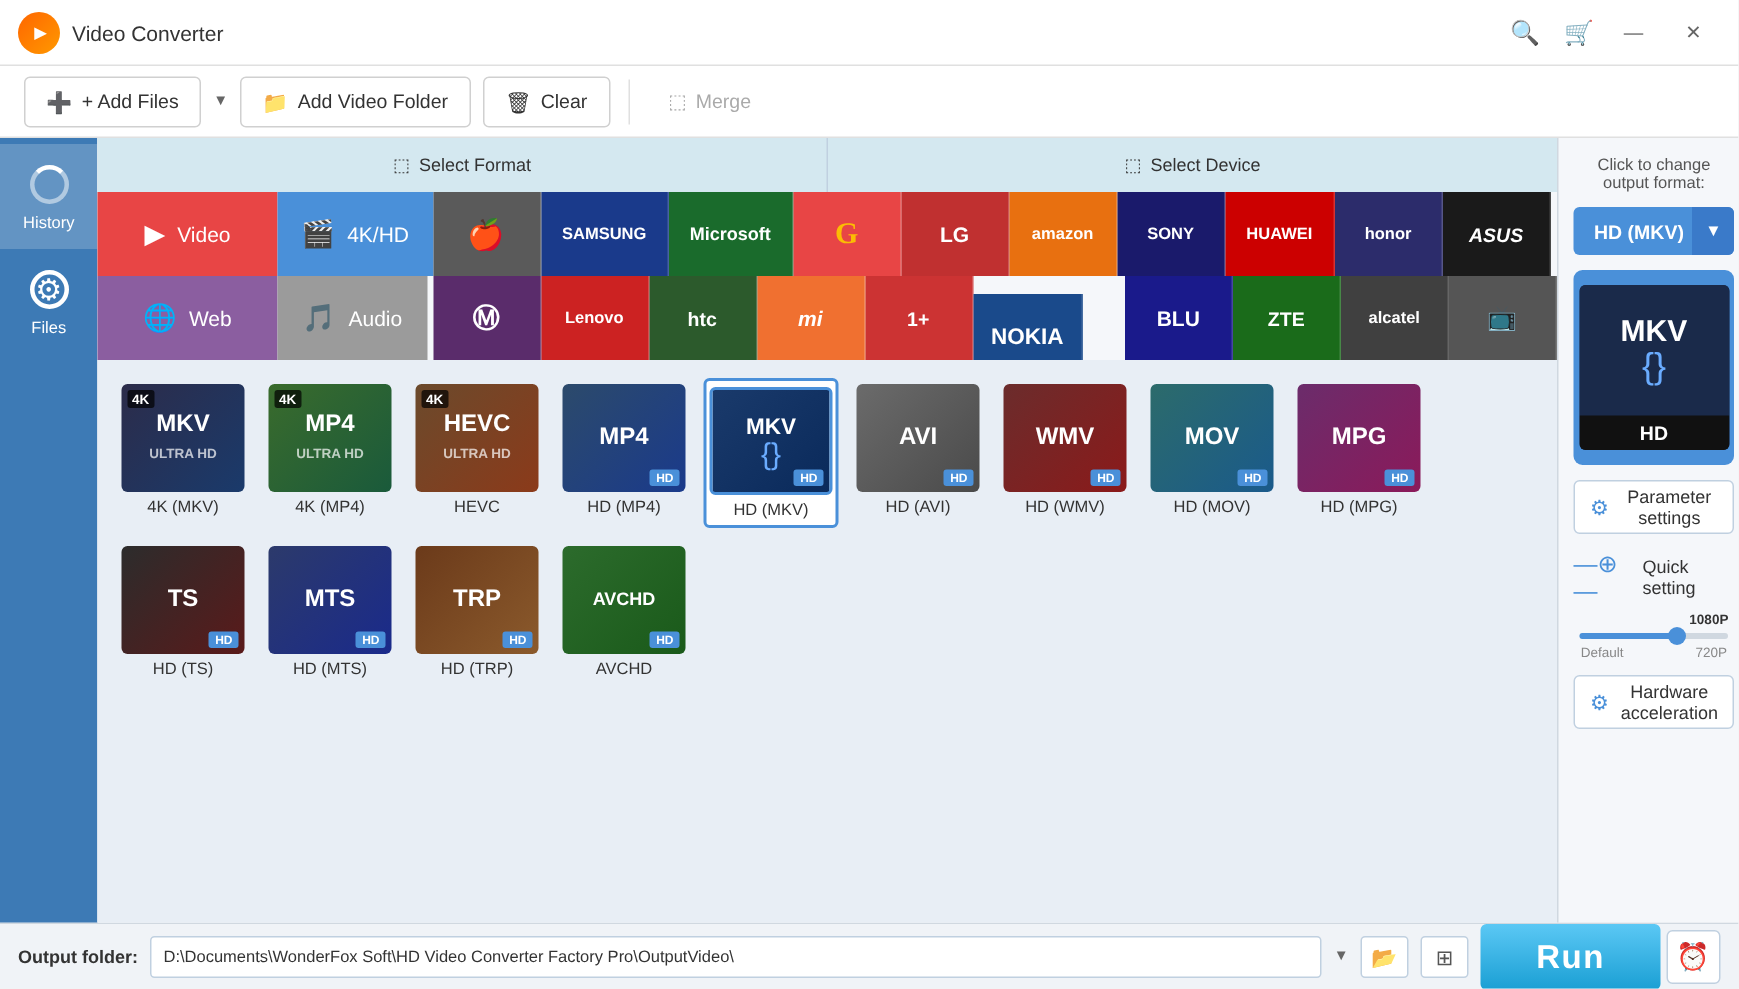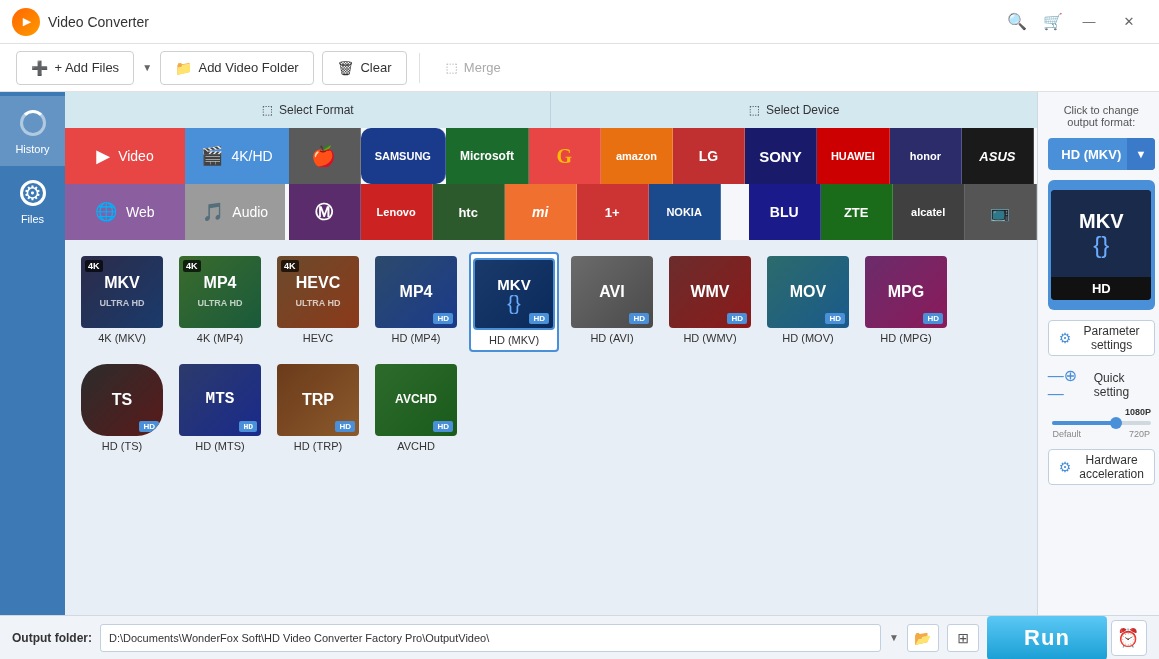--- a/index.html
+++ b/index.html
@@ -244,23 +244,23 @@
     .hd-mkv { background: linear-gradient(135deg, #1a3a6b, #0a2a5b); }
     
     .hd-avi { background: linear-gradient(135deg, #6b6b6b, #4a4a4a); }
     
     .hd-wmv { background: linear-gradient(135deg, #6b2c2c, #8b1a1a); align-items: center; }
     
     .hd-mov { background: linear-gradient(135deg, #2c6b6b, #1a5a8b); }
     
     .hd-mpg { background: linear-gradient(135deg, #6b2c6b, #8b1a5a); }
     
-    .hd-ts { background: linear-gradient(135deg, #2c2c2c, #5a1a1a); border-radius: 26px; }
-    
-    .hd-mts { background: linear-gradient(135deg, #2c3a6b, #1a2a8b); font-family: Liberation Mono, monospace; }
+    .hd-ts { background: linear-gradient(135deg, #2c2c2c, #5a1a1a); }
+    
+    .hd-mts { background: linear-gradient(135deg, #2c3a6b, #1a2a8b); }
     
     .hd-trp { background: linear-gradient(135deg, #6b3a1a, #8b5a2c); }
     
     .avchd { background: linear-gradient(135deg, #2c6b2c, #1a5a1a); }
 
     .format-badge {
       position: absolute;
       top: 4px;
       left: 4px;
       background: rgba(0,0,0,0.7);
@@ -686,38 +686,38 @@
             <span class="format-type-icon">🎵</span>
             <span>Audio</span>
           </div>
         </div>
       </div>
 
       <div class="right-brands-panel">
 
         <div style="display:flex; height:56px;">
           <div class="brand-btn apple-bg" style="font-size:20px;">🍎</div>
-          <div class="brand-btn samsung-bg" style="font-size:11px; font-weight:bold;border-radius:10px;">SAMSUNG</div>
+          <div class="brand-btn samsung-bg" style="font-size:11px; font-weight:bold;">SAMSUNG</div>
           <div class="brand-btn microsoft-bg" style="font-size:12px;">Microsoft</div>
           <div class="brand-btn google-bg" style="font-size:20px; font-family:serif; font-weight:bold; color:#fbbc04;">G</div>
+          <div class="brand-btn lg-bg" style="font-size:14px; font-weight:bold;">LG</div>
           <div class="brand-btn amazon-bg" style="font-size:11px;">amazon</div>
-          <div class="brand-btn lg-bg" style="font-size:14px; font-weight:bold;">LG</div>
-          <div class="brand-btn sony-bg" style="font-size:15px; font-weight:bold;">SONY</div>
+          <div class="brand-btn sony-bg" style="font-size:11px; font-weight:bold;">SONY</div>
           <div class="brand-btn huawei-bg" style="font-size:11px; font-weight:bold;">HUAWEI</div>
           <div class="brand-btn honor-bg" style="font-size:11px;">honor</div>
           <div class="brand-btn asus-bg" style="font-size:13px; font-style:italic;">ASUS</div>
         </div>
 
         <div style="display:flex; height:56px;">
           <div class="brand-btn2 moto-bg" style="font-size:18px;">Ⓜ</div>
           <div class="brand-btn2 lenovo-bg" style="font-size:11px; font-weight:bold;">Lenovo</div>
           <div class="brand-btn2 htc-bg" style="font-size:13px; font-weight:bold;">htc</div>
           <div class="brand-btn2 mi-bg" style="font-size:14px; font-weight:bold; font-style:italic;">mi</div>
           <div class="brand-btn2 oneplus-bg" style="font-size:13px; font-weight:bold;">1+</div>
-          <div class="brand-btn2 nokia-bg" style="font-size:11px; font-weight:bold;">NOKIA</div>
+          <div class="brand-btn2 nokia-bg" style="font-size:15px; font-weight:bold;margin-top:12px;">NOKIA</div>
           <div class="brand-btn2 blu-bg" style="font-size:14px; font-weight:bold;margin-left:28px;">BLU</div>
           <div class="brand-btn2 zte-bg" style="font-size:13px; font-weight:bold;">ZTE</div>
           <div class="brand-btn2 alcatel-bg" style="font-size:11px;">alcatel</div>
           <div class="brand-btn2 tv-bg" style="font-size:16px;">📺</div>
         </div>
       </div>
     </div>
 
     <div class="formats-grid">
 

